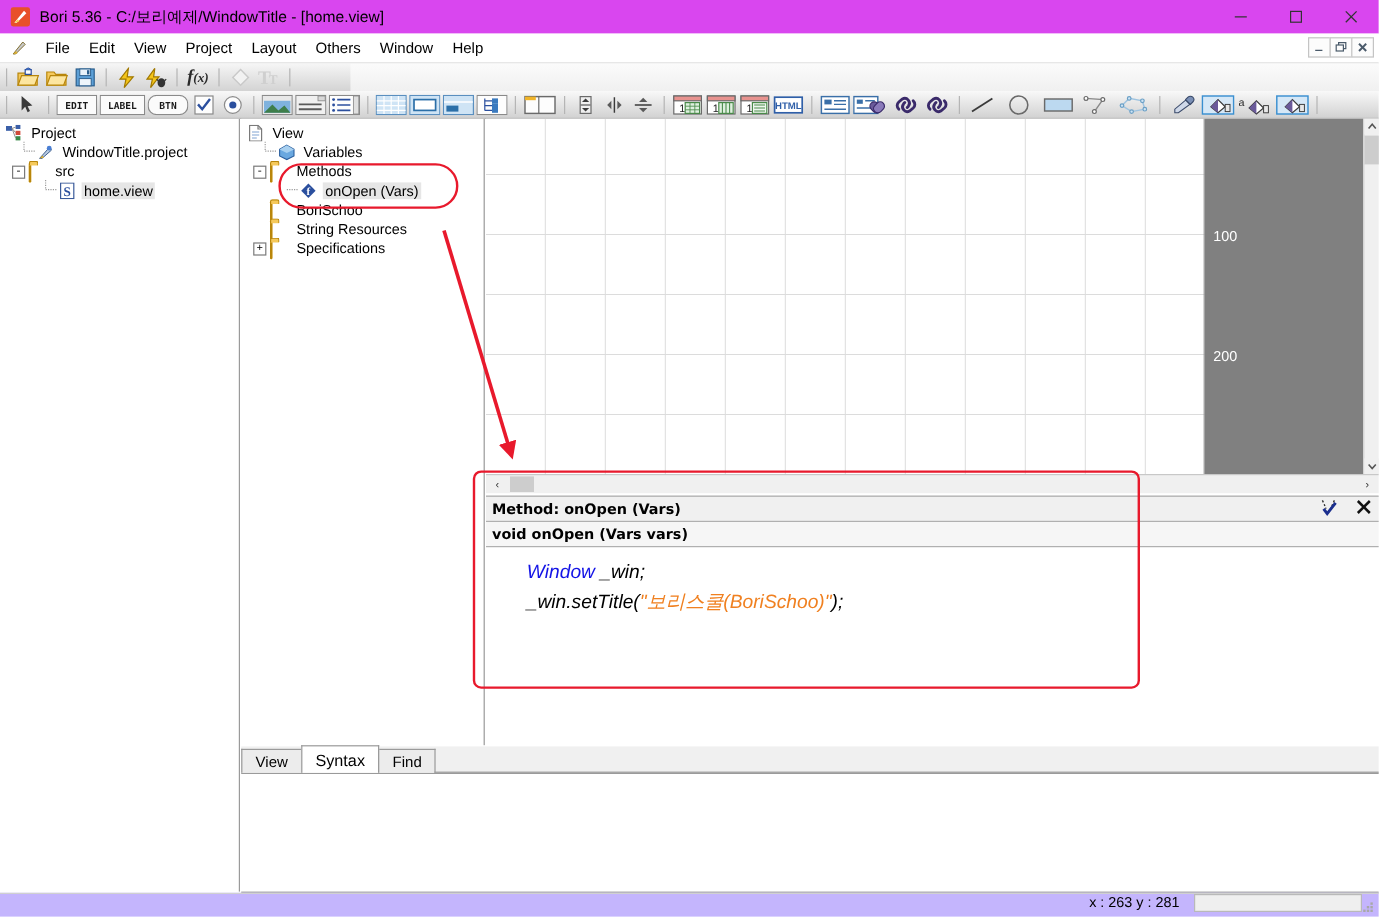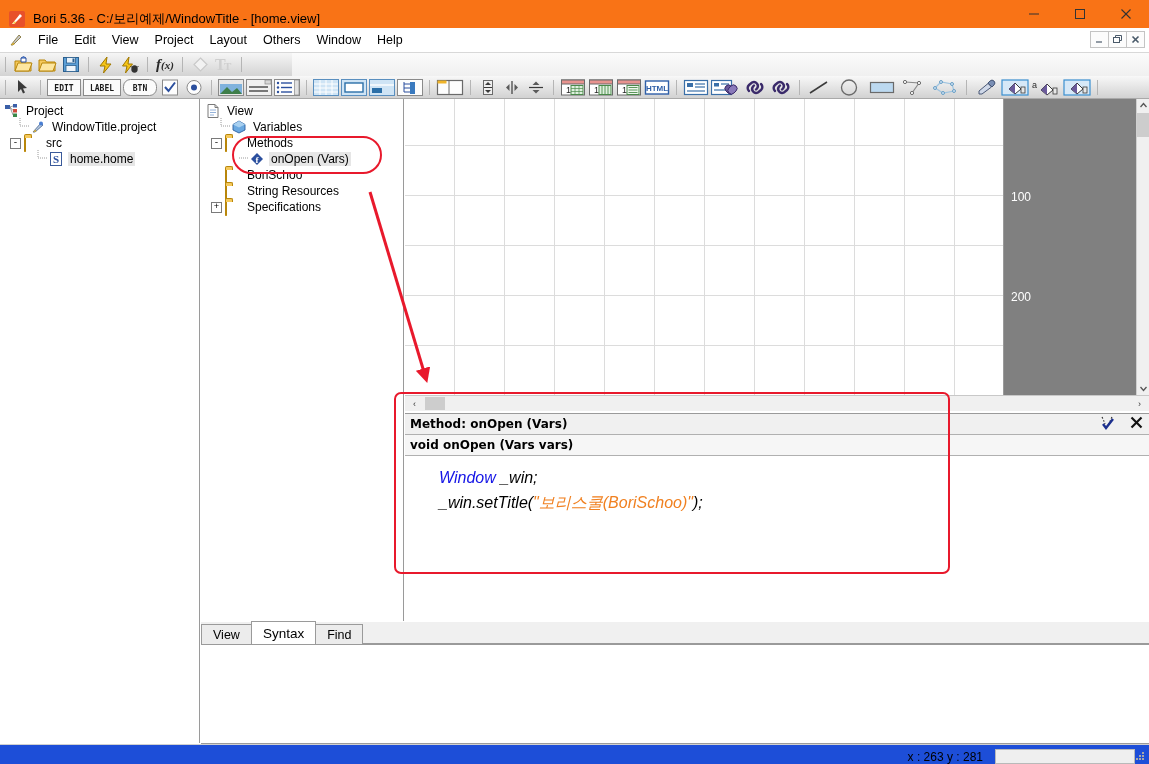--- a/index.html
+++ b/index.html
@@ -13,22 +13,22 @@
   }
   #app {
     position: relative;
     width: 1149px; height: 764px;
     background: #ffffff;
   }
 
   
   .titlebar {
     position: absolute; left: 0; top: 0; width: 1149px; height: 28px;
-    background: #f97316;
-    display: flex; align-items: flex-end;
+    background: #d946ef;
+    display: flex; align-items: center;
   }
   .titlebar-icon {
     width: 18px; height: 18px; margin-left: 8px; margin-right: 7px;
     position: relative; flex: none;
   }
   .title-text {
     font-size: 13px; color: #000; white-space: nowrap;
   }
   .wincontrols {
     position: absolute; right: 0; top: 0; height: 28px;
@@ -233,22 +233,22 @@
     background: #fff; padding: 6px 0 0 8px;
     font-size: 12.5px; line-height: 19px; color: #000;
   }
   .out-divider {
     position:absolute; left:201px; top:743px; width:948px; height:1px; background:#9a9a9a;
   }
 
   
   .statusbar {
     position: absolute; left: 0; top: 744px; width: 1149px; height: 20px;
-    background: #1d4ed8; border-top: 1px solid #d0d0d0;
-    display: flex; align-items: flex-end; justify-content: flex-end;
+    background: #c4b5fd; border-top: 1px solid #d0d0d0;
+    display: flex; align-items: flex-start; justify-content: flex-end;
   }
   .coords {
     font-size: 12px; color: #000; margin-right: 12px;
     font-family: "Liberation Sans", sans-serif;
   }
   .status-slot {
     width: 140px; height: 15px; background: #efefef;
     border: 1px solid #b9b9b9; margin-right: 14px;
   }
   .grip { position:absolute; right:3px; bottom:2px; width:12px; height:12px; }
@@ -724,21 +724,21 @@
               <line x1="4" y1="0" x2="4" y2="8" stroke="#9a9a9a" stroke-width="1" stroke-dasharray="1 1"></line>
               <line x1="4" y1="8" x2="13" y2="8" stroke="#9a9a9a" stroke-width="1" stroke-dasharray="1 1"></line>
             </svg>
         </span>
         <span class="ico">
           <svg width="16" height="14" viewBox="0 0 16 14">
             <rect x="2.5" y="0.5" width="11" height="13" fill="#fff" stroke="#3a5a9a" stroke-width="1"></rect>
             <text x="8" y="11" text-anchor="middle" font-family="Liberation Serif, serif" font-size="11" font-weight="bold" fill="#2b4f9e">S</text>
           </svg>
         </span>
-        <span class="lbl sel">home.home</span>
+        <span class="lbl sel">home.view</span>
       </div>
 
     </div>
   </div>
 
   <div class="panel-view">
     <div class="tree">
 
       <div class="tree-row">
         <span class="ico">

